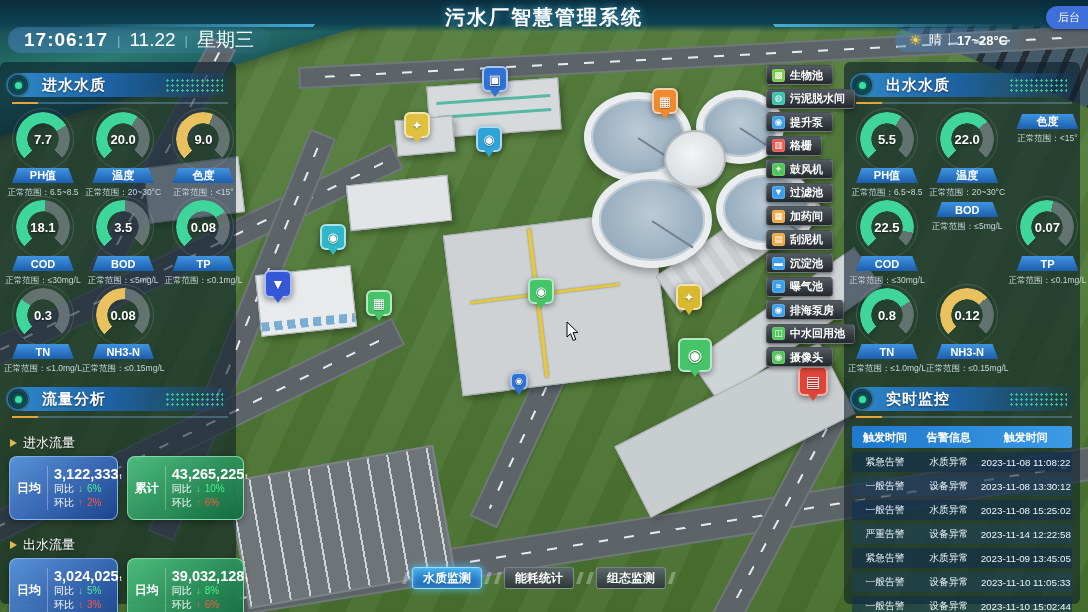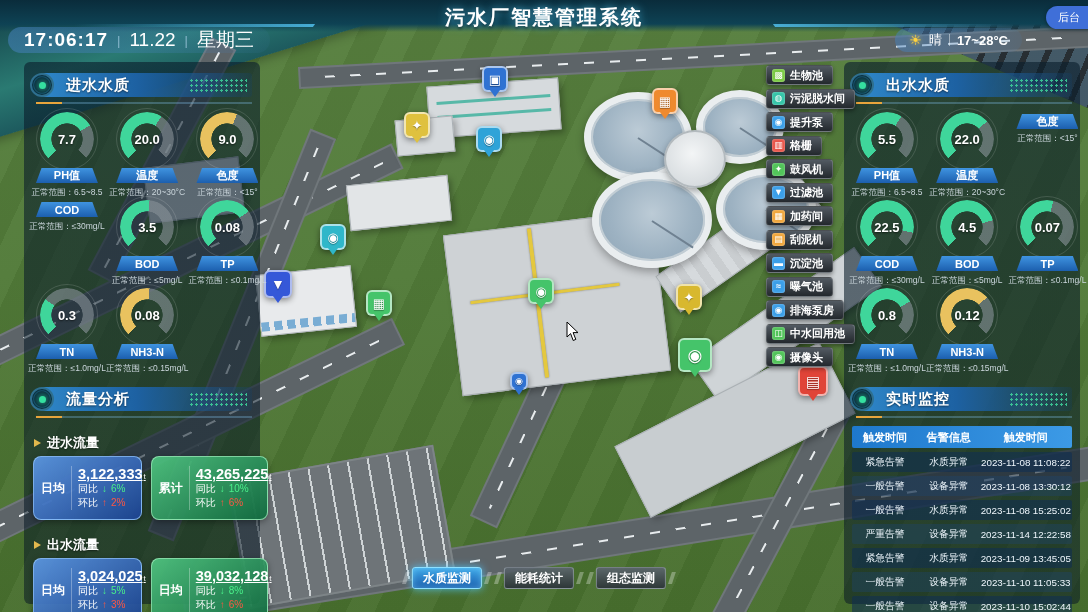--- a/index.html
+++ b/index.html
@@ -61,21 +61,21 @@
   .weather .cond{font-size:13px;}
   .weather .wsep{width:1px;height:12px;background:rgba(255,255,255,.45);}
   .weather .temp{font-size:13px;font-weight:bold;}
 
   .backend{position:absolute;right:-10px;top:6px;z-index:21;padding:4px 18px 4px 12px;background:#3f6fd8;border-radius:12px;
     color:#fff;font-size:11px;box-shadow:0 1px 4px rgba(0,0,0,.4);cursor:pointer;}
 
   
   .panel{position:absolute;top:62px;bottom:8px;width:236px;z-index:10;
     background:linear-gradient(180deg,rgba(10,30,44,.62),rgba(8,24,36,.55));border-radius:6px;}
-  .panel.left{left:24px;} .panel.right{right:8px;}
+  .panel.left{left:0;} .panel.right{right:8px;}
 
   .sec{position:relative;height:30px;display:flex;align-items:center;margin:8px 6px 0 6px;}
   .sec .bar{position:absolute;left:12px;right:2px;top:3px;bottom:3px;border-radius:3px;
     background:linear-gradient(90deg,#2e86c8 0%,#1d61a2 45%,rgba(18,64,104,.25) 100%);}
   .sec .bar::after{content:'';position:absolute;right:5px;top:5px;bottom:5px;width:58px;opacity:.85;
     background-image:radial-gradient(#3fd69b 1px,transparent 1.3px);background-size:5px 5px;}
   .sec .emblem{position:relative;z-index:2;width:24px;height:24px;border-radius:50%;flex:0 0 24px;
     background:radial-gradient(circle,#0c2f40 52%,#15506b 58%,#0c2f40 66%);border:2px solid #2f6f8f;}
   .sec .emblem::after{content:'';position:absolute;left:7px;top:7px;width:7px;height:7px;border-radius:50%;
     background:#35e0a0;box-shadow:0 0 6px #35e0a0;}
@@ -94,31 +94,31 @@
     -webkit-mask:radial-gradient(closest-side,transparent 57%,#000 59%);
             mask:radial-gradient(closest-side,transparent 57%,#000 59%);}
   .dial-val{position:absolute;inset:0;display:flex;align-items:center;justify-content:center;
     font-size:13px;font-weight:bold;color:#fff;text-shadow:0 1px 2px rgba(0,0,0,.6);}
   .g-pill{width:62px;height:15px;margin:2px auto 0;display:flex;align-items:center;justify-content:center;
     background:linear-gradient(180deg,#3f93e0,#1c5fae);clip-path:polygon(9% 0,91% 0,100% 100%,0 100%);
     font-size:11px;font-weight:bold;color:#fff;}
   .g-range{margin-top:4px;font-size:8.5px;color:#cbd6dc;white-space:nowrap;}
 
   
-  .flabel{display:flex;align-items:center;gap:6px;margin:16px 10px 4px;font-size:13px;font-weight:bold;color:#fff;
+  .flabel{display:flex;align-items:center;gap:6px;margin:16px 10px 4px;font-size:13px;font-weight:normal;color:#fff;
     text-shadow:0 1px 2px rgba(0,0,0,.5);}
   .flabel::before{content:'';width:0;height:0;border-left:7px solid #e2b84d;border-top:4px solid transparent;border-bottom:4px solid transparent;}
   .cards{display:flex;gap:9px;margin:0 9px;}
   .fcard{flex:1;height:64px;border-radius:8px;display:flex;align-items:center;padding:4px 7px;gap:6px;
     box-shadow:0 2px 6px rgba(0,0,0,.35);}
   .fcard.blue{background:linear-gradient(145deg,rgba(92,152,230,.92),rgba(28,68,148,.94));border:1px solid rgba(150,200,255,.75);}
   .fcard.green{background:linear-gradient(145deg,rgba(80,198,130,.92),rgba(17,108,64,.94));border:1px solid rgba(160,240,190,.75);}
   .ftag{font-size:12px;font-weight:bold;color:#fff;flex:0 0 auto;}
   .fbody{flex:1;border-left:1px solid rgba(255,255,255,.3);padding-left:6px;}
-  .fval{font-size:14.5px;font-weight:bold;color:#fff;white-space:nowrap;text-align:left;text-decoration:underline;}
+  .fval{font-size:14.5px;font-weight:bold;color:#fff;white-space:nowrap;text-align:left;}
   .funit{font-size:8px;font-weight:normal;margin-left:1px;}
   .frow{display:flex;align-items:center;gap:4px;font-size:10px;color:#fff;line-height:1.4;}
   .ar{font-weight:bold;font-size:10px;}
   .dn,.pg{color:#49f08a;} .up,.pr{color:#ff5742;}
 
   
   .mhead{display:grid;grid-template-columns:30% 28% 42%;height:22px;align-items:center;margin:8px 8px 0;
     background:linear-gradient(90deg,#1e78cc,#3c9ae6);border-radius:2px;font-size:11px;font-weight:bold;color:#fff;text-align:center;}
   .mrow{display:grid;grid-template-columns:30% 28% 42%;height:20px;align-items:center;margin:4px 8px 0;
     font-size:9.8px;color:#eef6fc;text-align:center;background:rgba(16,46,82,.58);border-radius:2px;cursor:pointer;}
@@ -280,20 +280,24 @@
         </div>
         <div class="gauge">
           <div class="dial-wrap">
             <div class="dial" style="--f:0.58;--c:#e9c25f"></div>
             <div class="dial-val">9.0</div>
           </div>
           <div class="g-pill">色度</div>
           <div class="g-range">正常范围：&lt;15°</div>
         </div>
         <div class="gauge">
+          <div class="dial-wrap">
+            <div class="dial" style="--f:0.52;--c:#3fd69b"></div>
+            <div class="dial-val">18.1</div>
+          </div>
           <div class="g-pill">COD</div>
           <div class="g-range">正常范围：≤30mg/L</div>
         </div>
         <div class="gauge">
           <div class="dial-wrap">
             <div class="dial" style="--f:0.52;--c:#3fd69b"></div>
             <div class="dial-val">3.5</div>
           </div>
           <div class="g-pill">BOD</div>
           <div class="g-range">正常范围：≤5mg/L</div>
@@ -434,24 +438,20 @@
         </div>
         <div class="gauge">
           <div class="dial-wrap">
             <div class="dial" style="--f:0.88;--c:#3fd69b"></div>
             <div class="dial-val">22.5</div>
           </div>
           <div class="g-pill">COD</div>
           <div class="g-range">正常范围：≤30mg/L</div>
         </div>
         <div class="gauge">
-          <div class="dial-wrap">
-            <div class="dial" style="--f:0.78;--c:#3fd69b"></div>
-            <div class="dial-val">4.5</div>
-          </div>
           <div class="g-pill">BOD</div>
           <div class="g-range">正常范围：≤5mg/L</div>
         </div>
         <div class="gauge">
           <div class="dial-wrap">
             <div class="dial" style="--f:0.55;--c:#3fd69b"></div>
             <div class="dial-val">0.07</div>
           </div>
           <div class="g-pill">TP</div>
           <div class="g-range">正常范围：≤0.1mg/L</div>

